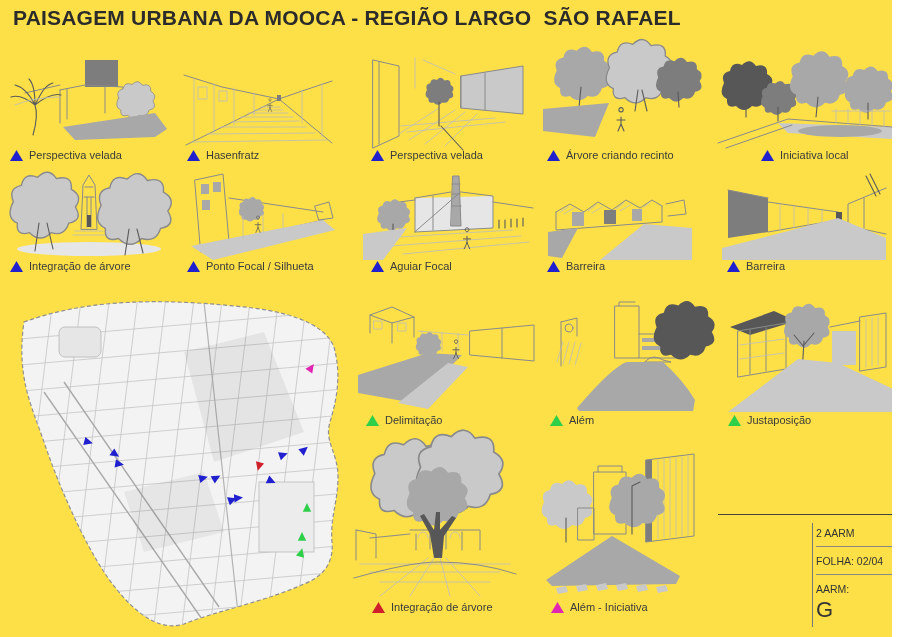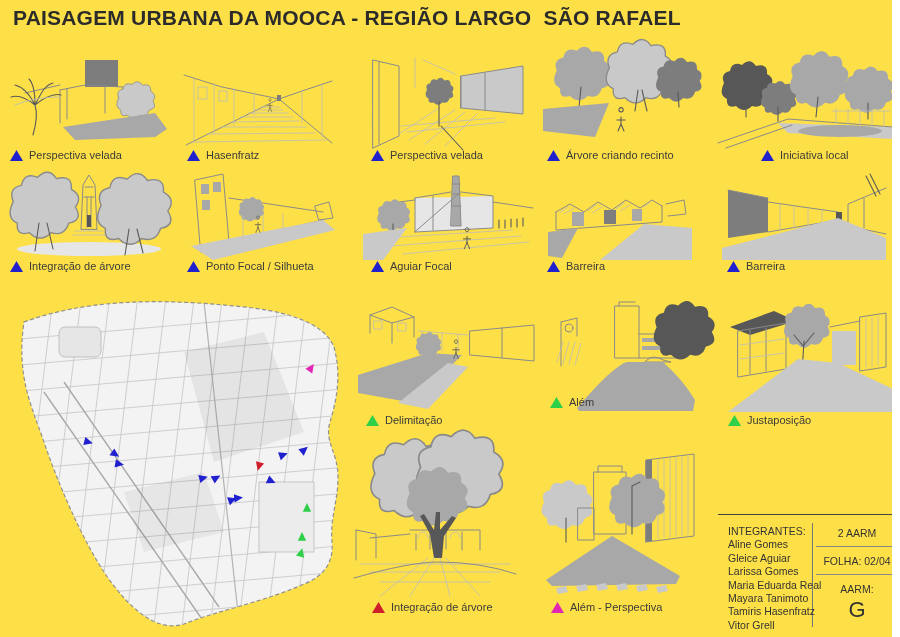--- a/index.html
+++ b/index.html
@@ -16,21 +16,21 @@
   .dk{fill:none;stroke:#5a5a5a;stroke-width:1.1;stroke-linecap:round;}
   .g0{fill:#e6e6e6;stroke:none}.g1{fill:#c9c9c9;stroke:none}.g2{fill:#a8a8a8;stroke:none}
   .g3{fill:#7d7d7d;stroke:none}.g4{fill:#575757;stroke:none}
   .map{position:absolute;left:4px;top:292px;width:340px;height:344px;}
   .map svg{width:100%;height:100%;}
   .infobox{position:absolute;left:712px;top:505px;width:186px;height:132px;font-size:10.5px;color:#333;}
   .infobox .topline{position:absolute;left:6px;top:9px;width:180px;height:0;border-top:1.6px solid #444;}
   .infobox .vline{position:absolute;left:100px;top:18px;height:104px;width:0;border-left:1px solid #777;}
   .members{position:absolute;left:16px;top:20px;line-height:13.4px;}
   .members .head{font-weight:normal;}
-  .rcol{position:absolute;left:104px;top:14px;width:82px;text-align:center;}
+  .rcol{position:absolute;left:104px;top:14px;width:82px;text-align:left;}
   .rcol .cell{padding:8px 0 7px 0;}
   .rcol .hline{border-top:1px solid #888;width:100%;}
   .group-g{font-size:22px;color:#333;}
 </style>
 </head>
 <body>
 
 <svg width="0" height="0" style="position:absolute" aria-hidden="true">
   <defs>
     <path id="canopy" d="M-22,-4 Q-26,-14 -16,-16 Q-14,-26 -4,-22 Q4,-30 10,-21 Q22,-24 21,-13 Q30,-8 24,0 Q30,10 19,12 Q16,22 6,19 Q-2,27 -10,19 Q-20,22 -19,12 Q-28,8 -22,-4 Z"></path>
@@ -343,21 +343,21 @@
       <path class="g1" d="M18,115 L88,62 L128,66 L183,92 L183,115 Z"></path>
     </svg>
   </div>
 
   <div class="label" style="left:366px;top:414px">
     <svg viewBox="0 0 13 11">
         <polygon points="6.5,0 13,11 0,11" fill="#2ecf49"></polygon>
       </svg>
     <span>Delimitação</span>
   </div>
-  <div class="label" style="left:550px;top:396px">
+  <div class="label" style="left:550px;top:414px">
     <svg viewBox="0 0 13 11">
         <polygon points="6.5,0 13,11 0,11" fill="#2ecf49"></polygon>
       </svg>
     <span>Além</span>
   </div>
   <div class="label" style="left:728px;top:414px">
     <svg viewBox="0 0 13 11">
         <polygon points="6.5,0 13,11 0,11" fill="#2ecf49"></polygon>
       </svg>
     <span>Justaposição</span>
@@ -405,36 +405,26 @@
   <div class="label" style="left:372px;top:601px">
     <svg viewBox="0 0 13 11">
         <polygon points="6.5,0 13,11 0,11" fill="#cf1f2a"></polygon>
       </svg>
     <span>Integração de árvore</span>
   </div>
   <div class="label" style="left:551px;top:601px">
     <svg viewBox="0 0 13 11">
         <polygon points="6.5,0 13,11 0,11" fill="#e226b4"></polygon>
       </svg>
-    <span>Além - Perspectiva</span>
+    <span>Além - Iniciativa</span>
   </div>
 
   <div class="infobox">
     <div class="topline"></div>
     <div class="vline"></div>
-    <div class="members">
-      <div class="head">INTEGRANTES:</div>
-      <div>Aline Gomes</div>
-      <div>Gleice Aguiar</div>
-      <div>Larissa Gomes</div>
-      <div>Maria Eduarda Real</div>
-      <div>Mayara Tanimoto</div>
-      <div>Tamiris Hasenfratz</div>
-      <div>Vitor Grell</div>
-    </div>
     <div class="rcol">
       <div class="cell">2 AARM</div>
       <div class="hline"></div>
       <div class="cell">FOLHA: 02/04</div>
       <div class="hline"></div>
       <div class="cell" style="padding-bottom:2px">AARM:</div>
       <div class="group-g">G</div>
     </div>
   </div>
 

